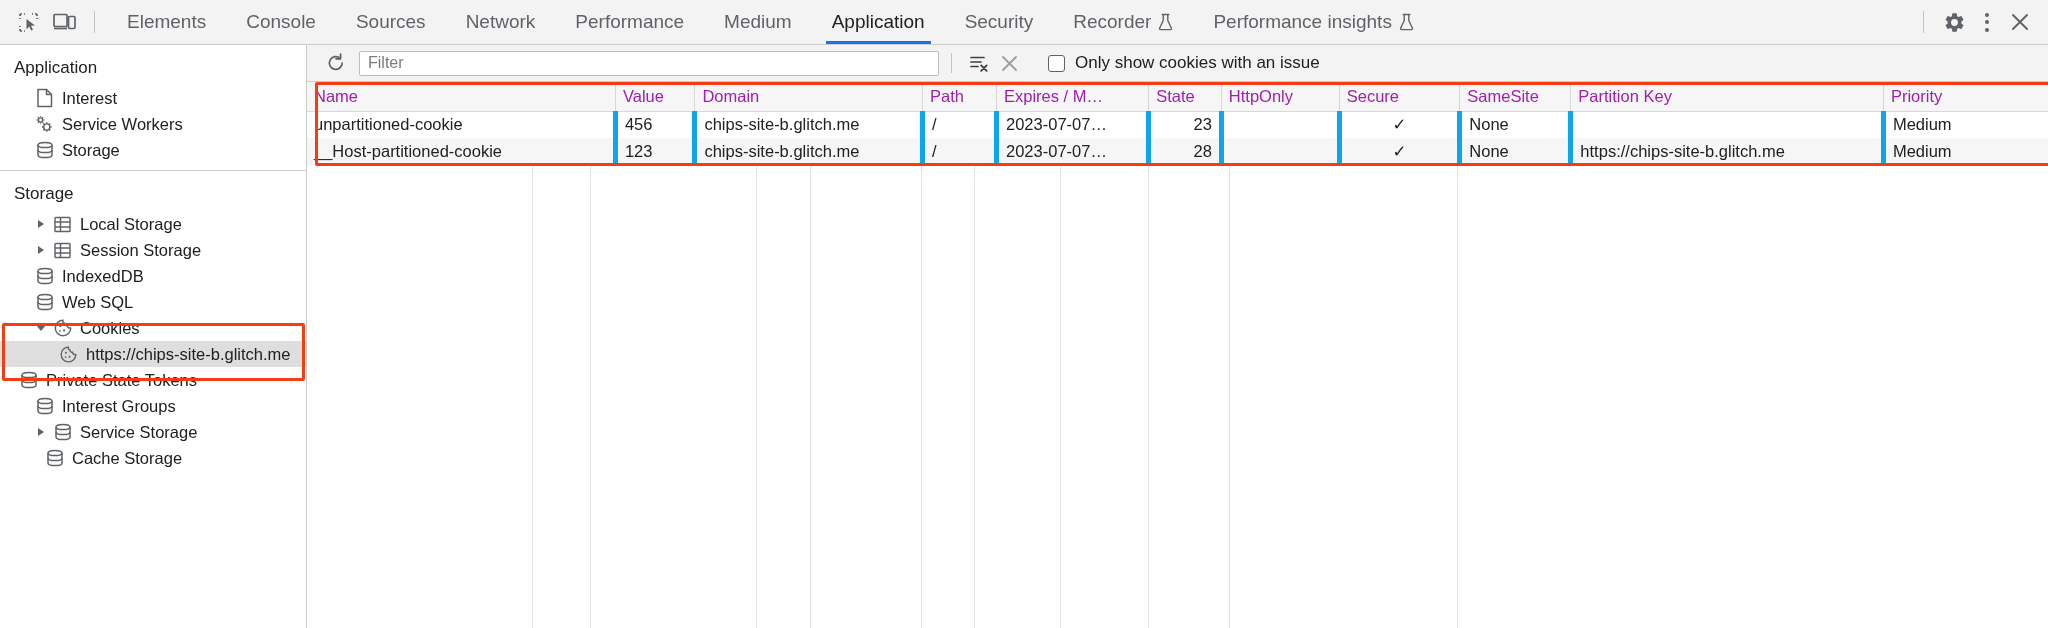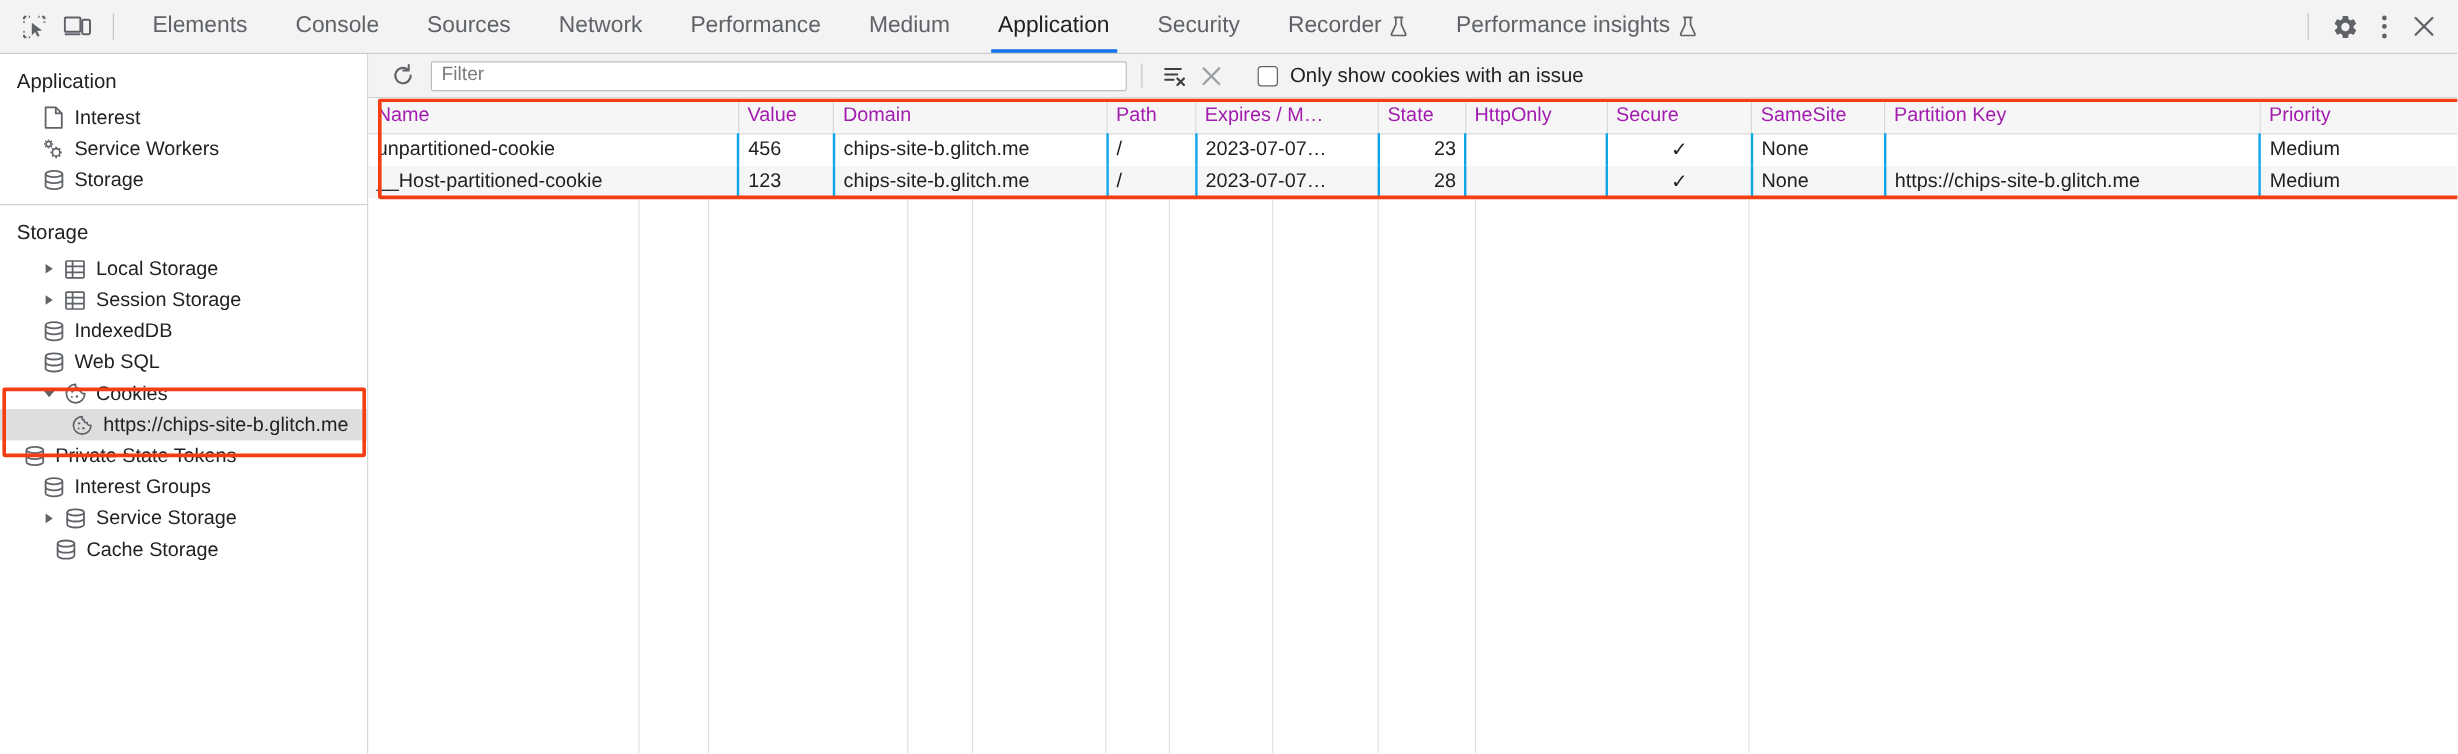--- a/index.html
+++ b/index.html
@@ -176,21 +176,21 @@
     border-right: 1px solid #d8d8d8;
     border-bottom: 1px solid #d8d8d8;
     white-space: nowrap;
     overflow: hidden;
     text-overflow: ellipsis;
     cursor: pointer;
   }
   table.cookie-table td {
     height: 27px;
     padding: 0 7px;
-    border-right: 2px solid #0ea5e9;
+    border-right: 5px solid #0ea5e9;
     color: #202124;
     white-space: nowrap;
     overflow: hidden;
     text-overflow: ellipsis;
     background: transparent;
   }
   tr.data-row { cursor: pointer; }
   tr.data-row.alt td { background: #f6f6f6; }
   td.num { text-align: right; }
   td.center { text-align: center; }

